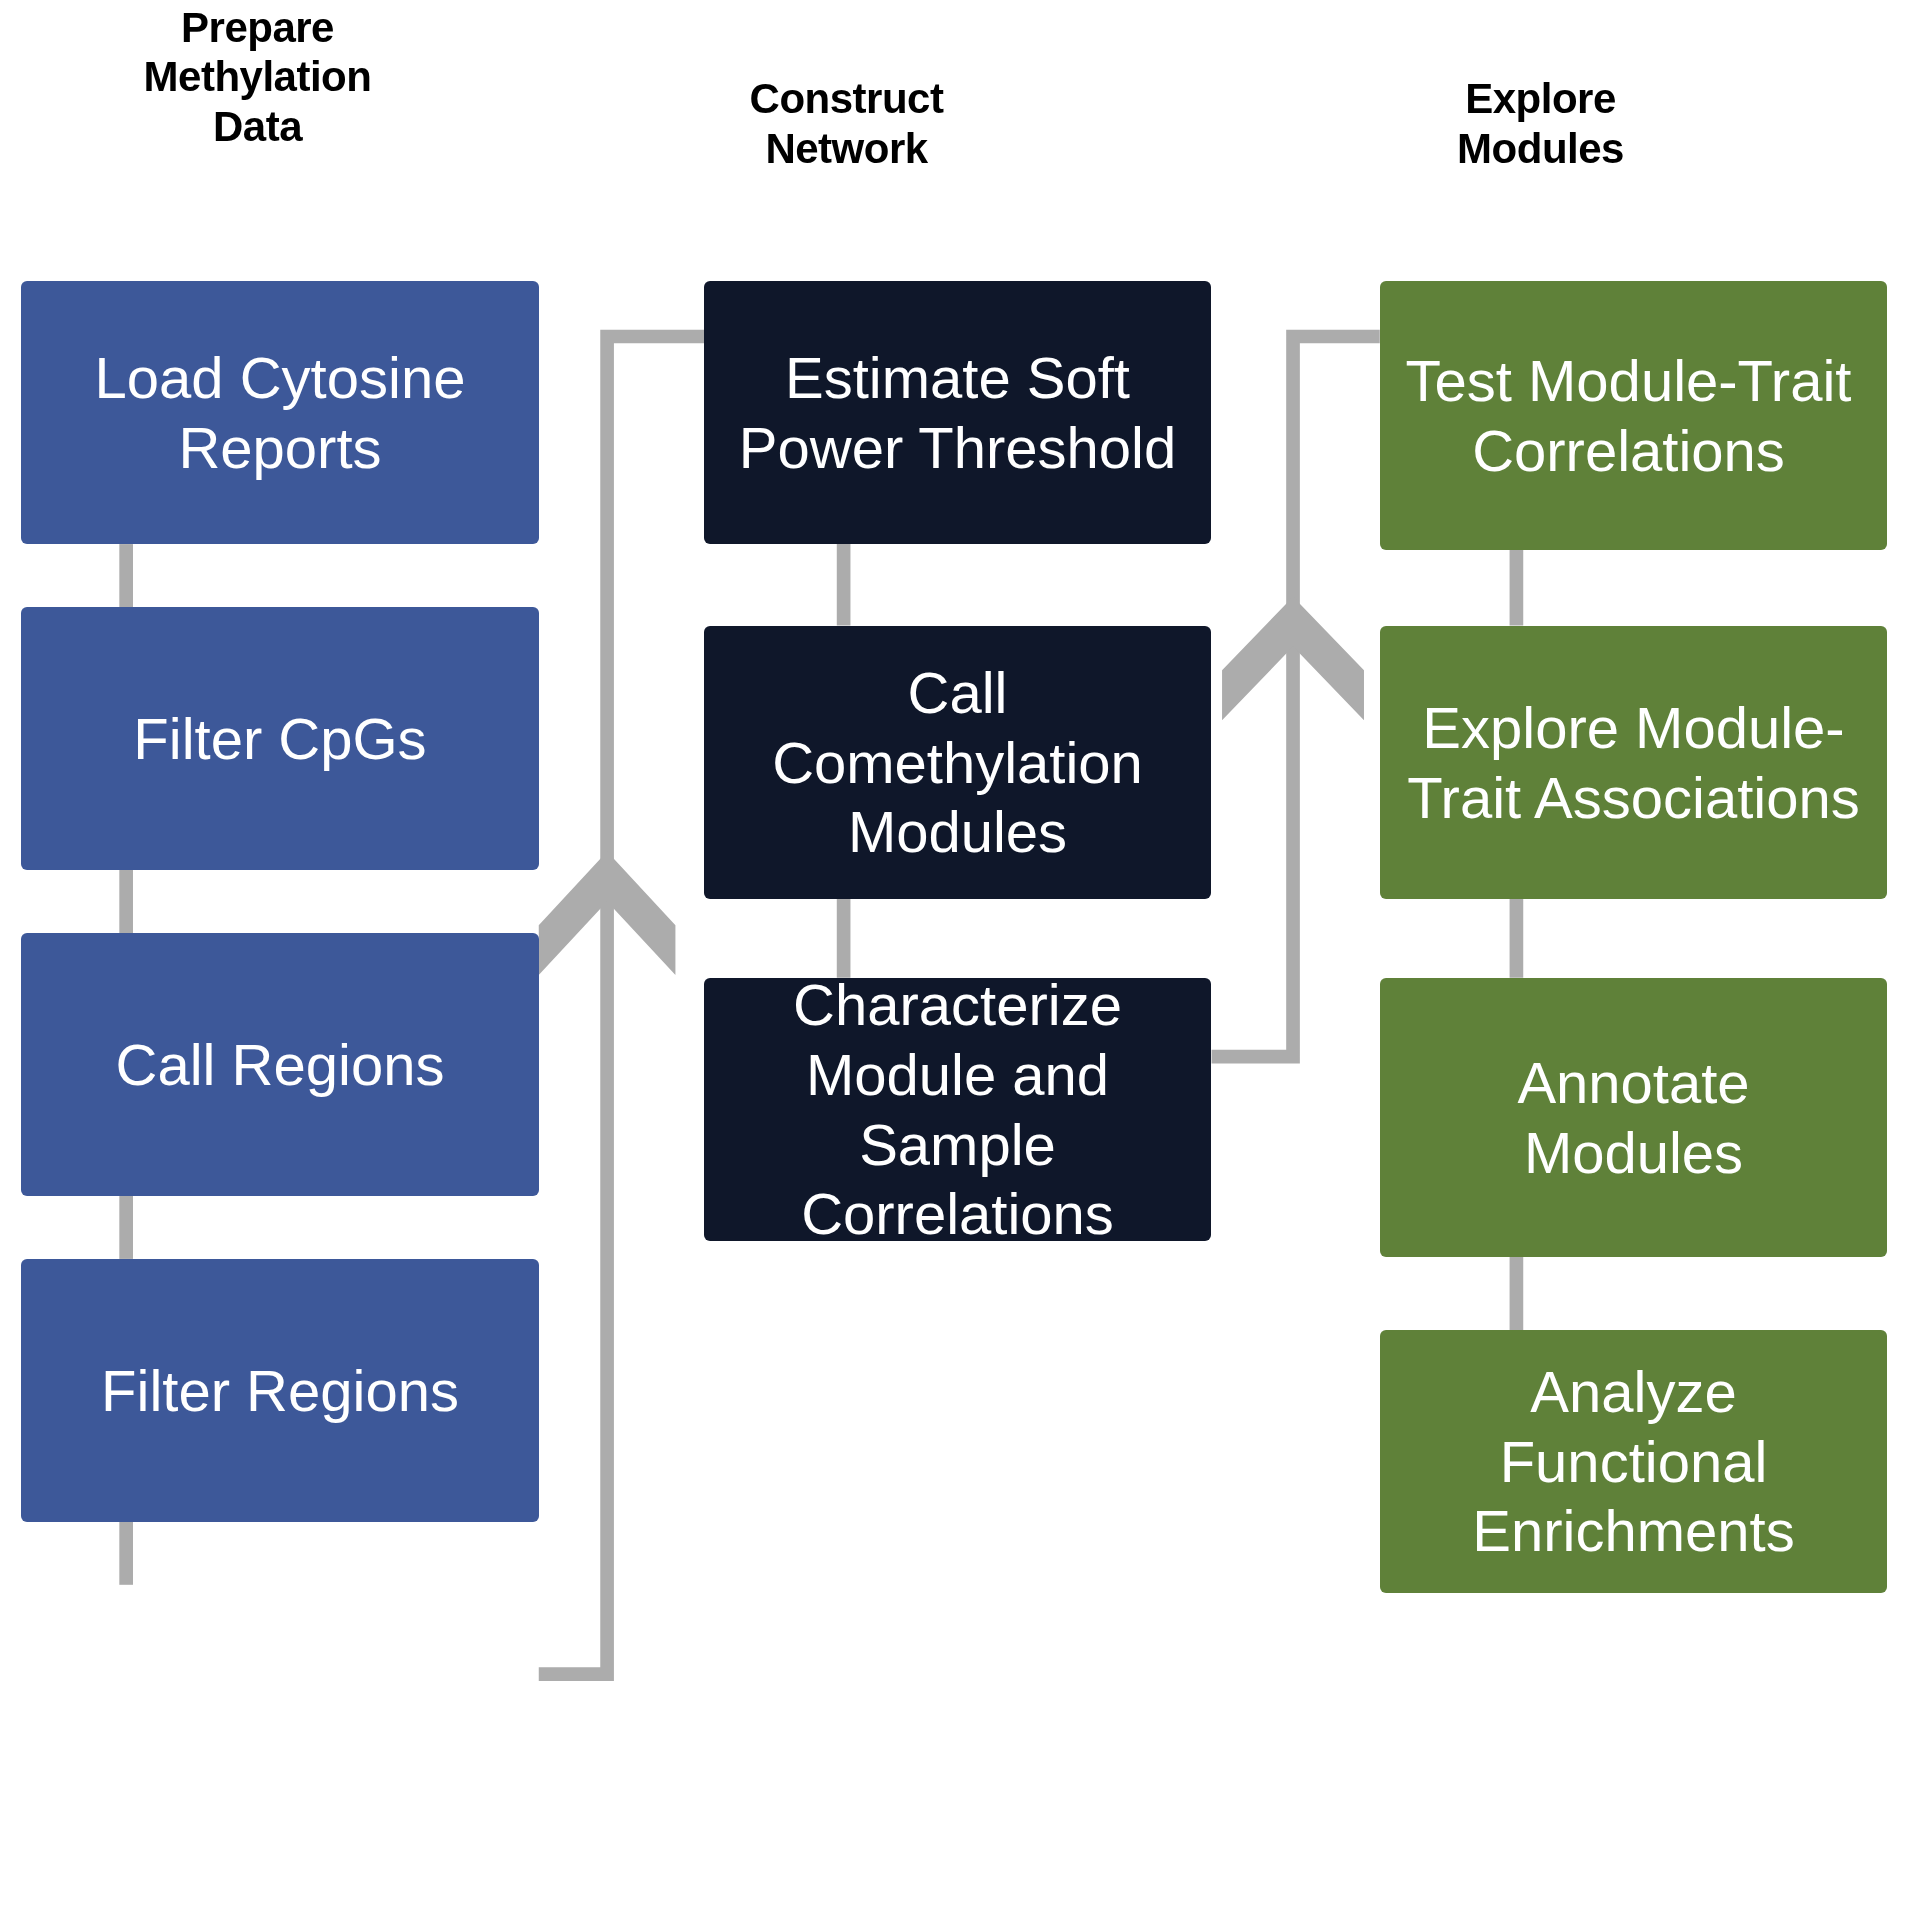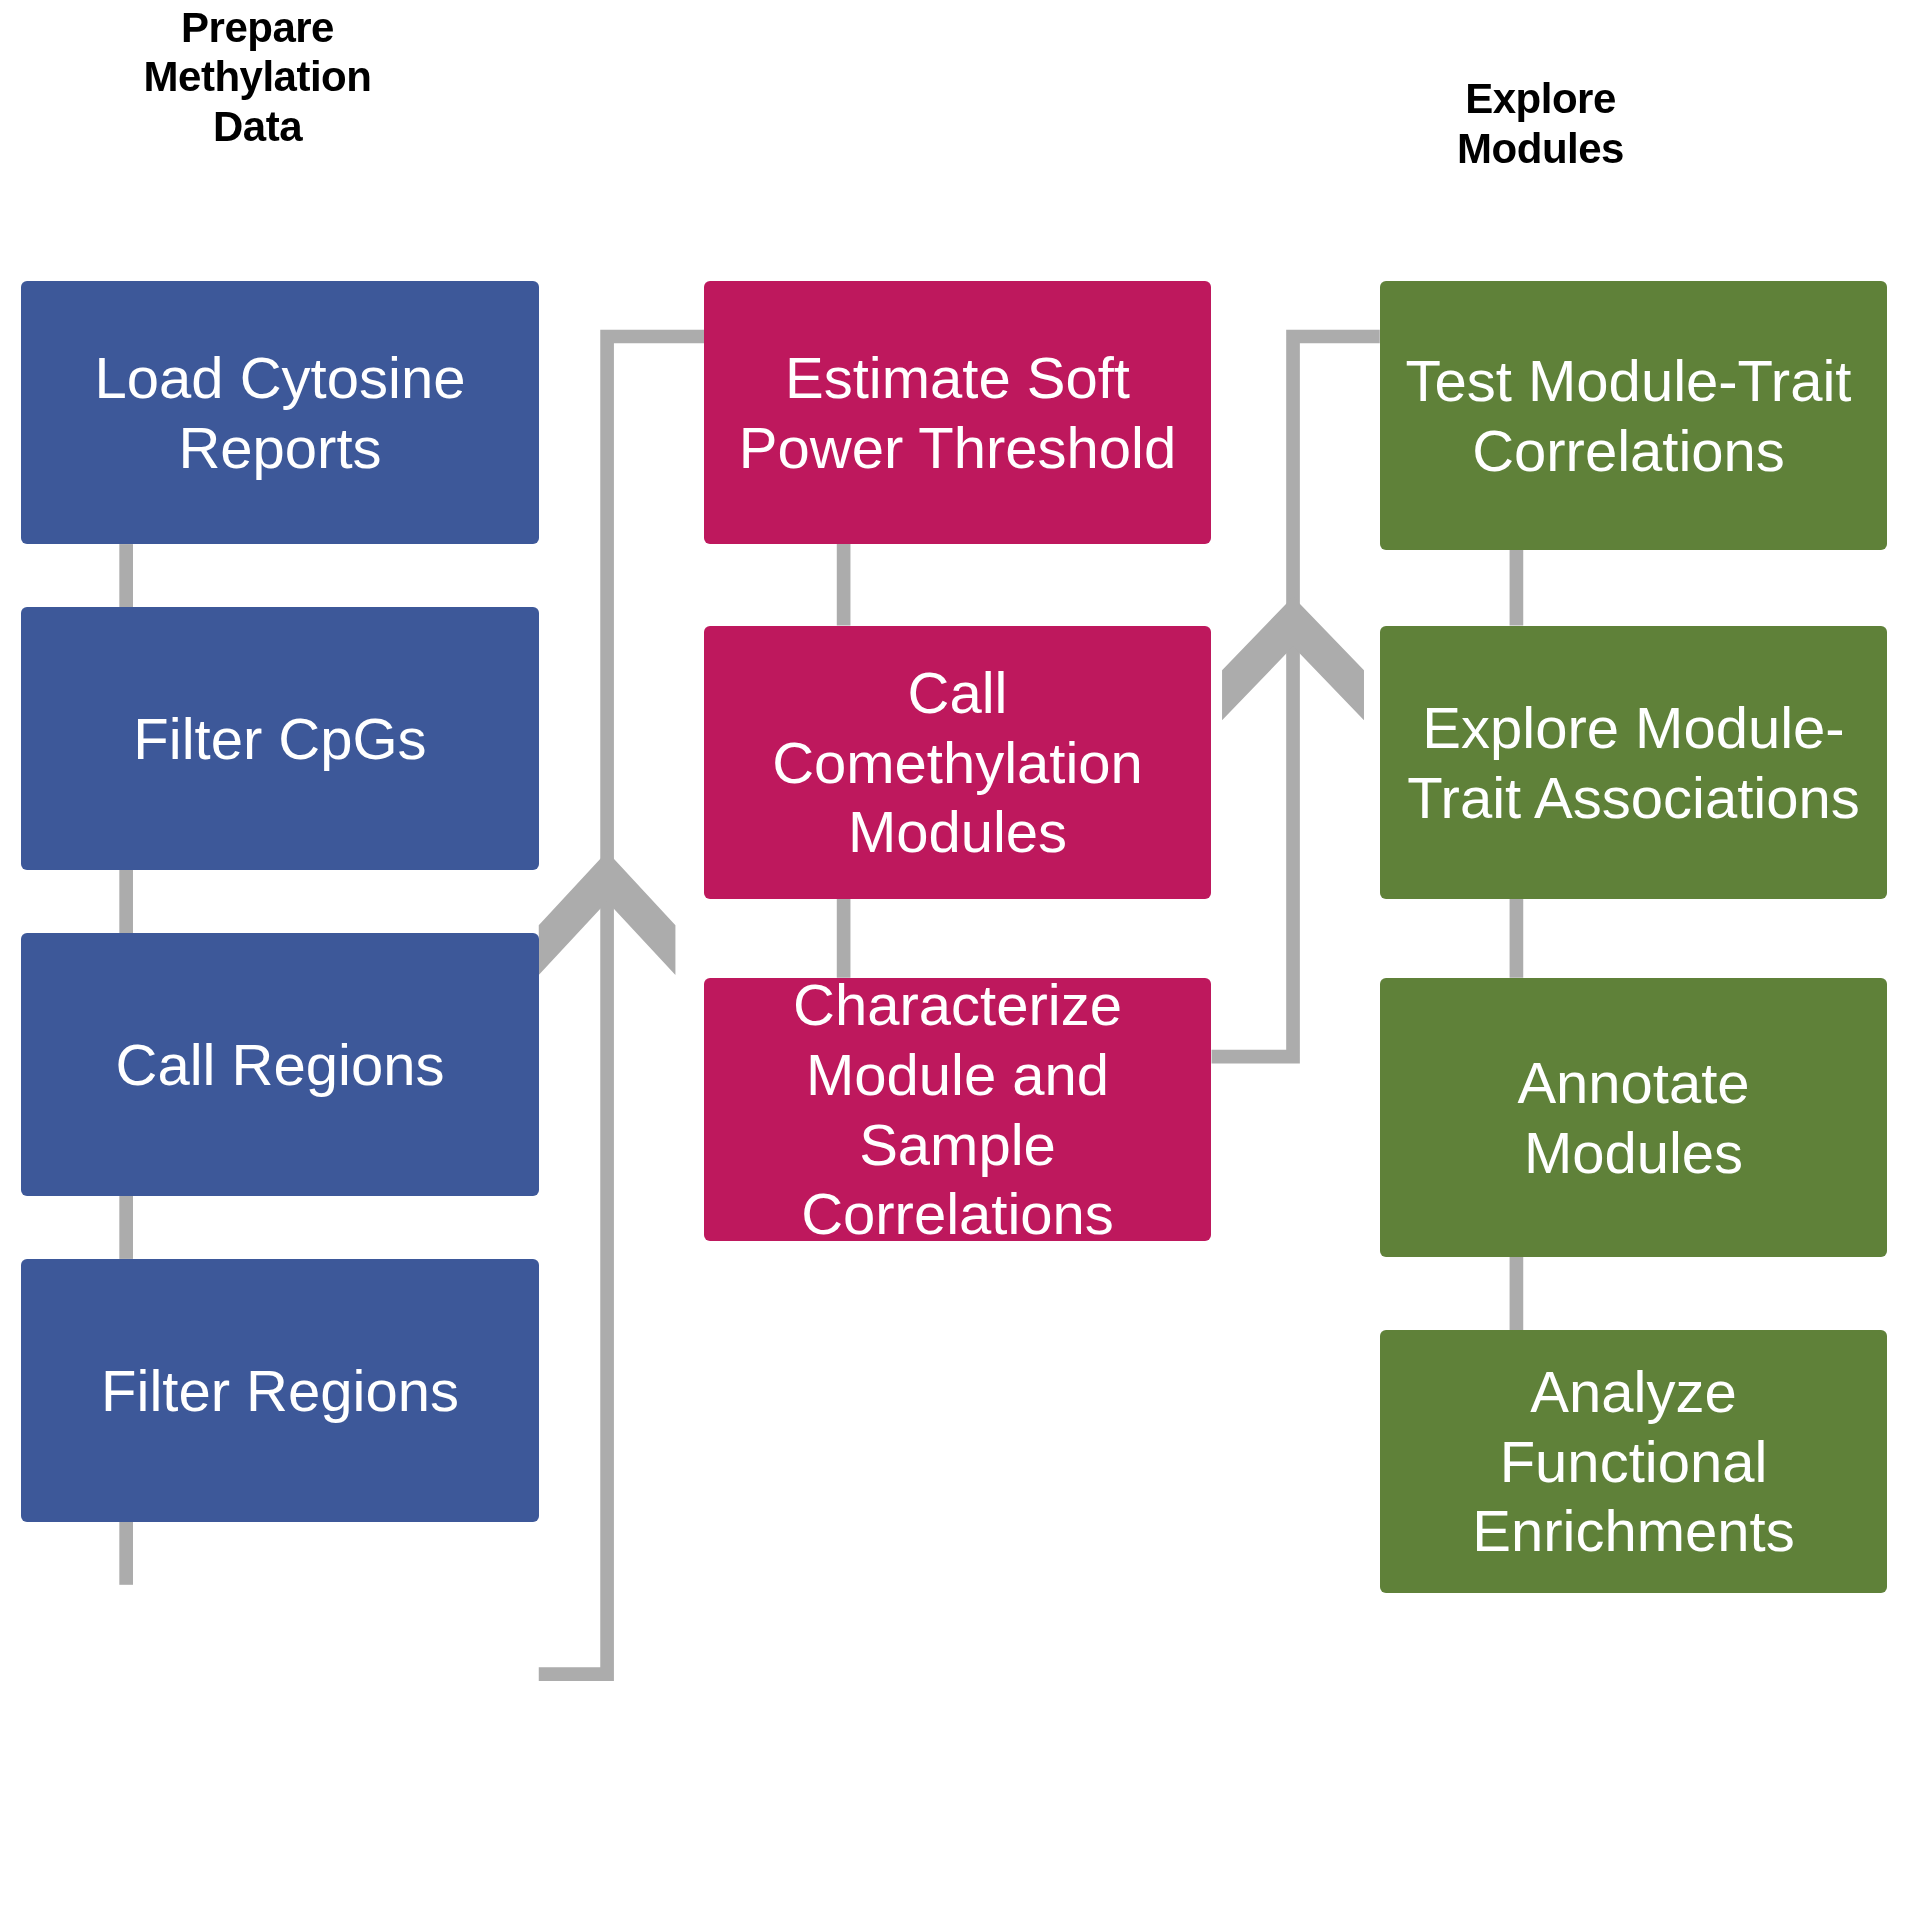--- a/index.html
+++ b/index.html
@@ -46,21 +46,21 @@
     text-align: center;
     color: #ffffff;
     border-radius: 6px;
     font-size: 58px;
     line-height: 1.2;
     padding: 5.3px 18px;
     font-family: "Liberation Sans", sans-serif;
     white-space: pre-line;
   }
   .node.blue   { background: #3D5899; }
-  .node.orange { background: #be185d; }
+  .node.orange { background: #0f172a; }
   .node.green  { background: #5F8139; }
 </style>
 </head>
 <body>
 
 <div id="stage">
 
   <svg id="connector-layer" viewBox="0 0 3630 3664">
 
     <g stroke="#ACACAC" stroke-width="26" fill="none">
@@ -89,20 +89,22 @@
     <g>
       <path d="M 2305 2010 L 2460 2010 L 2460 640 L 2625 640" stroke="#ACACAC" stroke-width="26" fill="none"></path>
       <polygon points="2460,1135 2595,1275 2595,1370 2460,1230 2325,1370 2325,1275" fill="#ACACAC"></polygon>
     </g>
   </svg>
 
   <div class="col-title" style="left:21px; top:2.6px; width:473px;">Prepare
 Methylation
 Data</div>
 
+  <div class="col-title" style="left:652px; top:74px; width:389px;">Construct
+Network</div>
 
   <div class="col-title" style="left:1346px; top:74px; width:389px;">Explore
 Modules</div>
 
   <div class="node blue" style="left:21px; top:281px; width:518px; height:263px;">Load Cytosine
 Reports</div>
 
   <div class="node blue" style="left:21px; top:607px; width:518px; height:263px;">Filter CpGs</div>
 
   <div class="node blue" style="left:21px; top:933px; width:518px; height:263px;">Call Regions</div>

